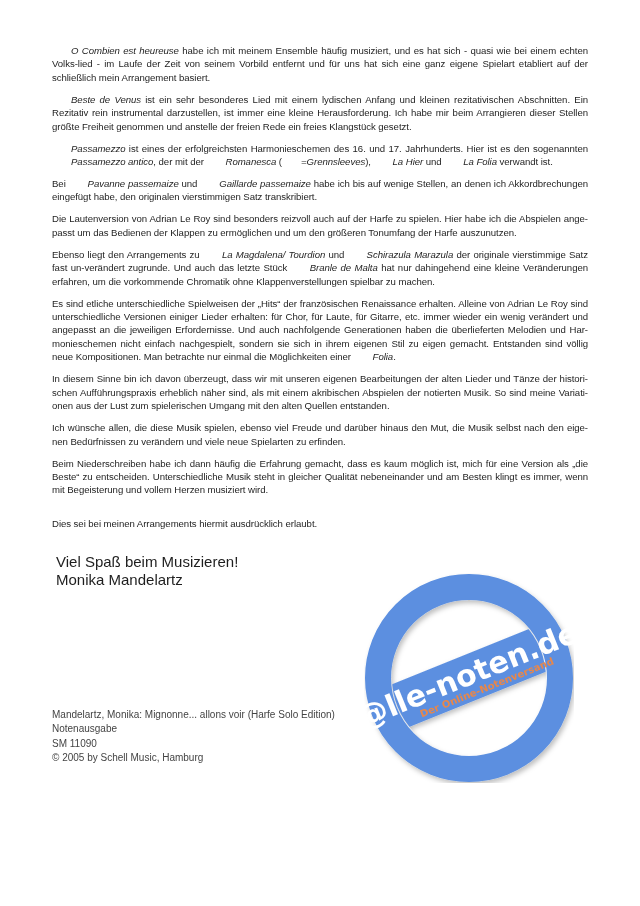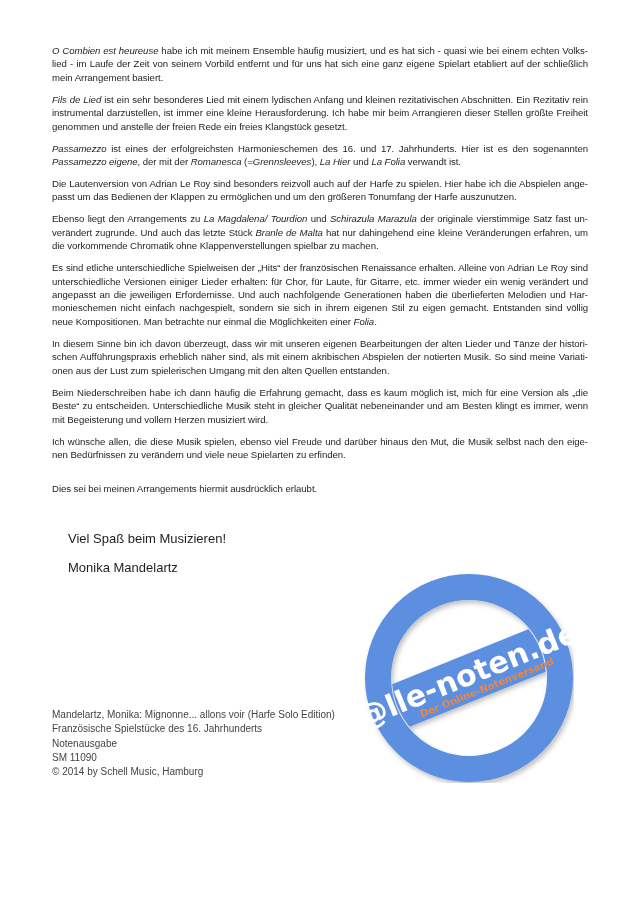--- a/index.html
+++ b/index.html
@@ -1,54 +1,54 @@
 <!DOCTYPE html>
 <html><head>
 <meta charset="utf-8">
 <style>
   html, body { margin: 0; padding: 0; background: #ffffff; }
   body { width: 640px; height: 906px; position: relative; overflow: hidden;
          font-family: "Liberation Sans", sans-serif; color: #1e1e1e; }
   .page { position: absolute; left: 52px; top: 44px; width: 536px; }
   .para { font-size: 9.6px; line-height: 13.4px; margin: 0 0 8.6px 0; text-align: justify; letter-spacing: -0.05px; }
-  .para i { font-style: italic; }
+  .para i { font-style: italic; margin-left: 19px; }
   .gap { height: 12px; }
-  .closing { font-size: 13px; line-height: 13.4px; margin: 16px; }
+  .closing { font-size: 15px; line-height: 13.4px; margin: 4px; }
   .meta { position: absolute; left: 52px; top: 708px; font-size: 10px; line-height: 14.3px; color: #444; }
   .meta div { white-space: nowrap; }
   .stamp { position: absolute; left: 364px; top: 573px; width: 210px; height: 210px; }
 </style>
 </head>
 <body>
 
 <div class="page">
   <div id="paras">
       <p class="para"><i>O Combien est heureuse</i><span> habe ich mit meinem Ensemble häufig musiziert, und es hat sich - quasi wie bei einem echten Volks-lied - im Laufe der Zeit von seinem Vorbild entfernt und für uns hat sich eine ganz eigene Spielart etabliert auf der schließlich mein Arrangement basiert.</span></p>
-      <p class="para"><i>Fils de Lied</i><span> ist ein sehr besonderes Lied mit einem lydischen Anfang und kleinen rezitativischen Abschnitten. Ein Rezitativ rein instrumental darzustellen, ist immer eine kleine Herausforderung. Ich habe mir beim Arrangieren dieser Stellen größte Freiheit genommen und anstelle der freien Rede ein freies Klangstück gesetzt.</span></p>
-      <p class="para"><i>Passamezzo</i><span> ist eines der erfolgreichsten Harmonieschemen des 16. und 17. Jahrhunderts. Hier ist es den sogenannten </span><i>Passamezzo eigene</i><span>, der mit der </span><i>Romanesca</i><span> (</span><i>=Grennsleeves</i><span>), </span><i>La Hier</i><span> und </span><i>La Folia</i><span> verwandt ist.</span></p>
+      <p class="para"><i>Beste de Venus</i><span> ist ein sehr besonderes Lied mit einem lydischen Anfang und kleinen rezitativischen Abschnitten. Ein Rezitativ rein instrumental darzustellen, ist immer eine kleine Herausforderung. Ich habe mir beim Arrangieren dieser Stellen größte Freiheit genommen und anstelle der freien Rede ein freies Klangstück gesetzt.</span></p>
+      <p class="para"><i>Passamezzo</i><span> ist eines der erfolgreichsten Harmonieschemen des 16. und 17. Jahrhunderts. Hier ist es den sogenannten </span><i>Passamezzo antico</i><span>, der mit der </span><i>Romanesca</i><span> (</span><i>=Grennsleeves</i><span>), </span><i>La Hier</i><span> und </span><i>La Folia</i><span> verwandt ist.</span></p>
+      <p class="para"><span>Bei </span><i>Pavanne passemaize</i><span> und </span><i>Gaillarde passemaize</i><span> habe ich bis auf wenige Stellen, an denen ich Akkordbrechungen eingefügt habe, den originalen vierstimmigen Satz transkribiert.</span></p>
       <p class="para"><span>Die Lautenversion von Adrian Le Roy sind besonders reizvoll auch auf der Harfe zu spielen. Hier habe ich die Abspielen ange-passt um das Bedienen der Klappen zu ermöglichen und um den größeren Tonumfang der Harfe auszunutzen.</span></p>
       <p class="para"><span>Ebenso liegt den Arrangements zu </span><i>La Magdalena/ Tourdion</i><span> und </span><i>Schirazula Marazula</i><span> der originale vierstimmige Satz fast un-verändert zugrunde. Und auch das letzte Stück </span><i>Branle de Malta</i><span> hat nur dahingehend eine kleine Veränderungen erfahren, um die vorkommende Chromatik ohne Klappenverstellungen spielbar zu machen.</span></p>
       <p class="para"><span>Es sind etliche unterschiedliche Spielweisen der „Hits“ der französischen Renaissance erhalten. Alleine von Adrian Le Roy sind unterschiedliche Versionen einiger Lieder erhalten: für Chor, für Laute, für Gitarre, etc. immer wieder ein wenig verändert und angepasst an die jeweiligen Erfordernisse. Und auch nachfolgende Generationen haben die überlieferten Melodien und Har-monieschemen nicht einfach nachgespielt, sondern sie sich in ihrem eigenen Stil zu eigen gemacht. Entstanden sind völlig neue Kompositionen. Man betrachte nur einmal die Möglichkeiten einer </span><i>Folia</i><span>.</span></p>
       <p class="para"><span>In diesem Sinne bin ich davon überzeugt, dass wir mit unseren eigenen Bearbeitungen der alten Lieder und Tänze der histori-schen Aufführungspraxis erheblich näher sind, als mit einem akribischen Abspielen der notierten Musik. So sind meine Variati-onen aus der Lust zum spielerischen Umgang mit den alten Quellen entstanden.</span></p>
+      <p class="para"><span>Ich wünsche allen, die diese Musik spielen, ebenso viel Freude und darüber hinaus den Mut, die Musik selbst nach den eige-nen Bedürfnissen zu verändern und viele neue Spielarten zu erfinden.</span></p>
       <p class="para"><span>Beim Niederschreiben habe ich dann häufig die Erfahrung gemacht, dass es kaum möglich ist, mich für eine Version als „die Beste“ zu entscheiden. Unterschiedliche Musik steht in gleicher Qualität nebeneinander und am Besten klingt es immer, wenn mit Begeisterung und vollem Herzen musiziert wird.</span></p>
-      <p class="para"><span>Ich wünsche allen, die diese Musik spielen, ebenso viel Freude und darüber hinaus den Mut, die Musik selbst nach den eige-nen Bedürfnissen zu verändern und viele neue Spielarten zu erfinden.</span></p>
     </div>
   <div class="gap"></div>
   <p class="para">Dies sei bei meinen Arrangements hiermit ausdrücklich erlaubt.</p>
   <div class="gap"></div>
   <p class="closing">Viel Spaß beim Musizieren!</p>
   <p class="closing">Monika Mandelartz</p>
 </div>
 
 <div class="meta">
   <div>Mandelartz, Monika: Mignonne... allons voir (Harfe Solo Edition)</div>
-  <div>Französische Spielstücke des 16. Jahrhunderts</div>
   <div>Notenausgabe</div>
   <div>SM 11090</div>
-  <div>© 2014 by Schell Music, Hamburg</div>
+  <div>© 2005 by Schell Music, Hamburg</div>
 </div>
 
 <svg class="stamp" viewBox="0 0 210 210">
   <defs>
     <filter id="sh" x="-20%" y="-20%" width="140%" height="140%">
       <feDropShadow dx="2" dy="3" stdDeviation="2.5" flood-color="#000" flood-opacity="0.25"></feDropShadow>
     </filter>
     <clipPath id="inner">
         <circle cx="105" cy="105" r="77"></circle>
       </clipPath>

